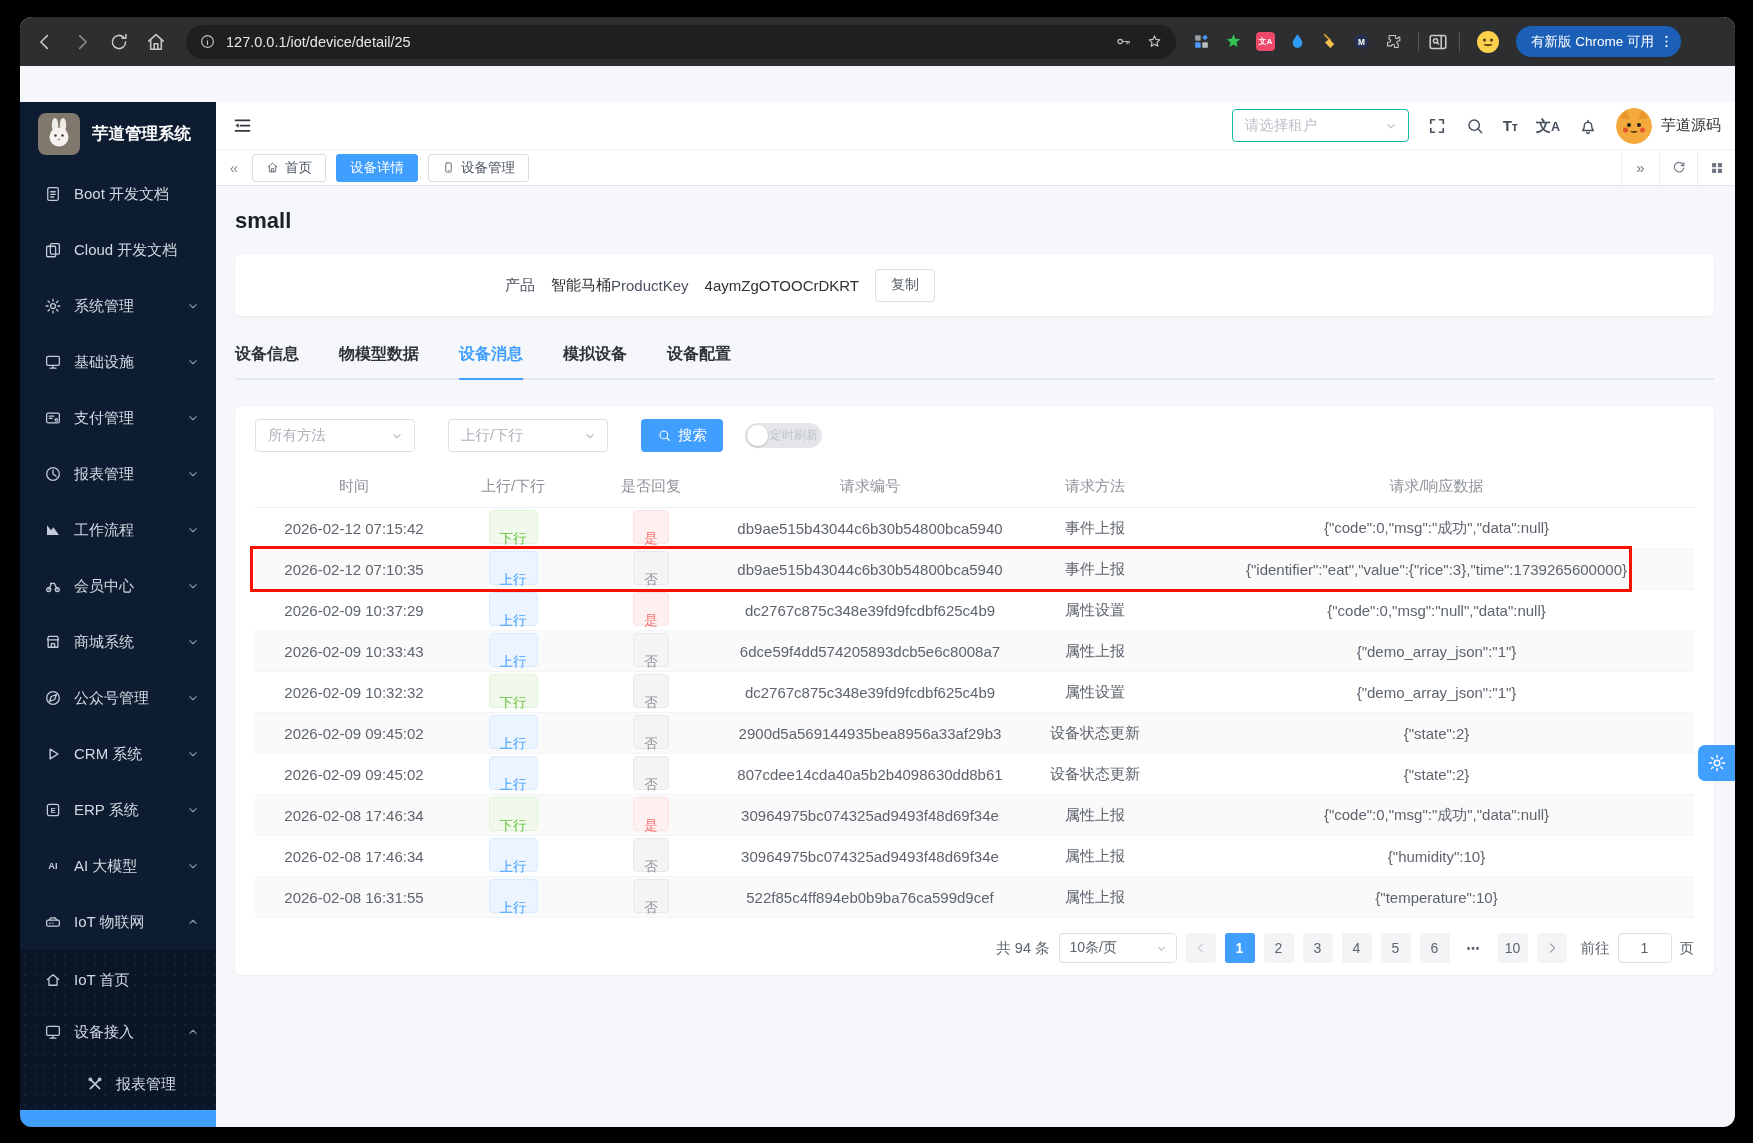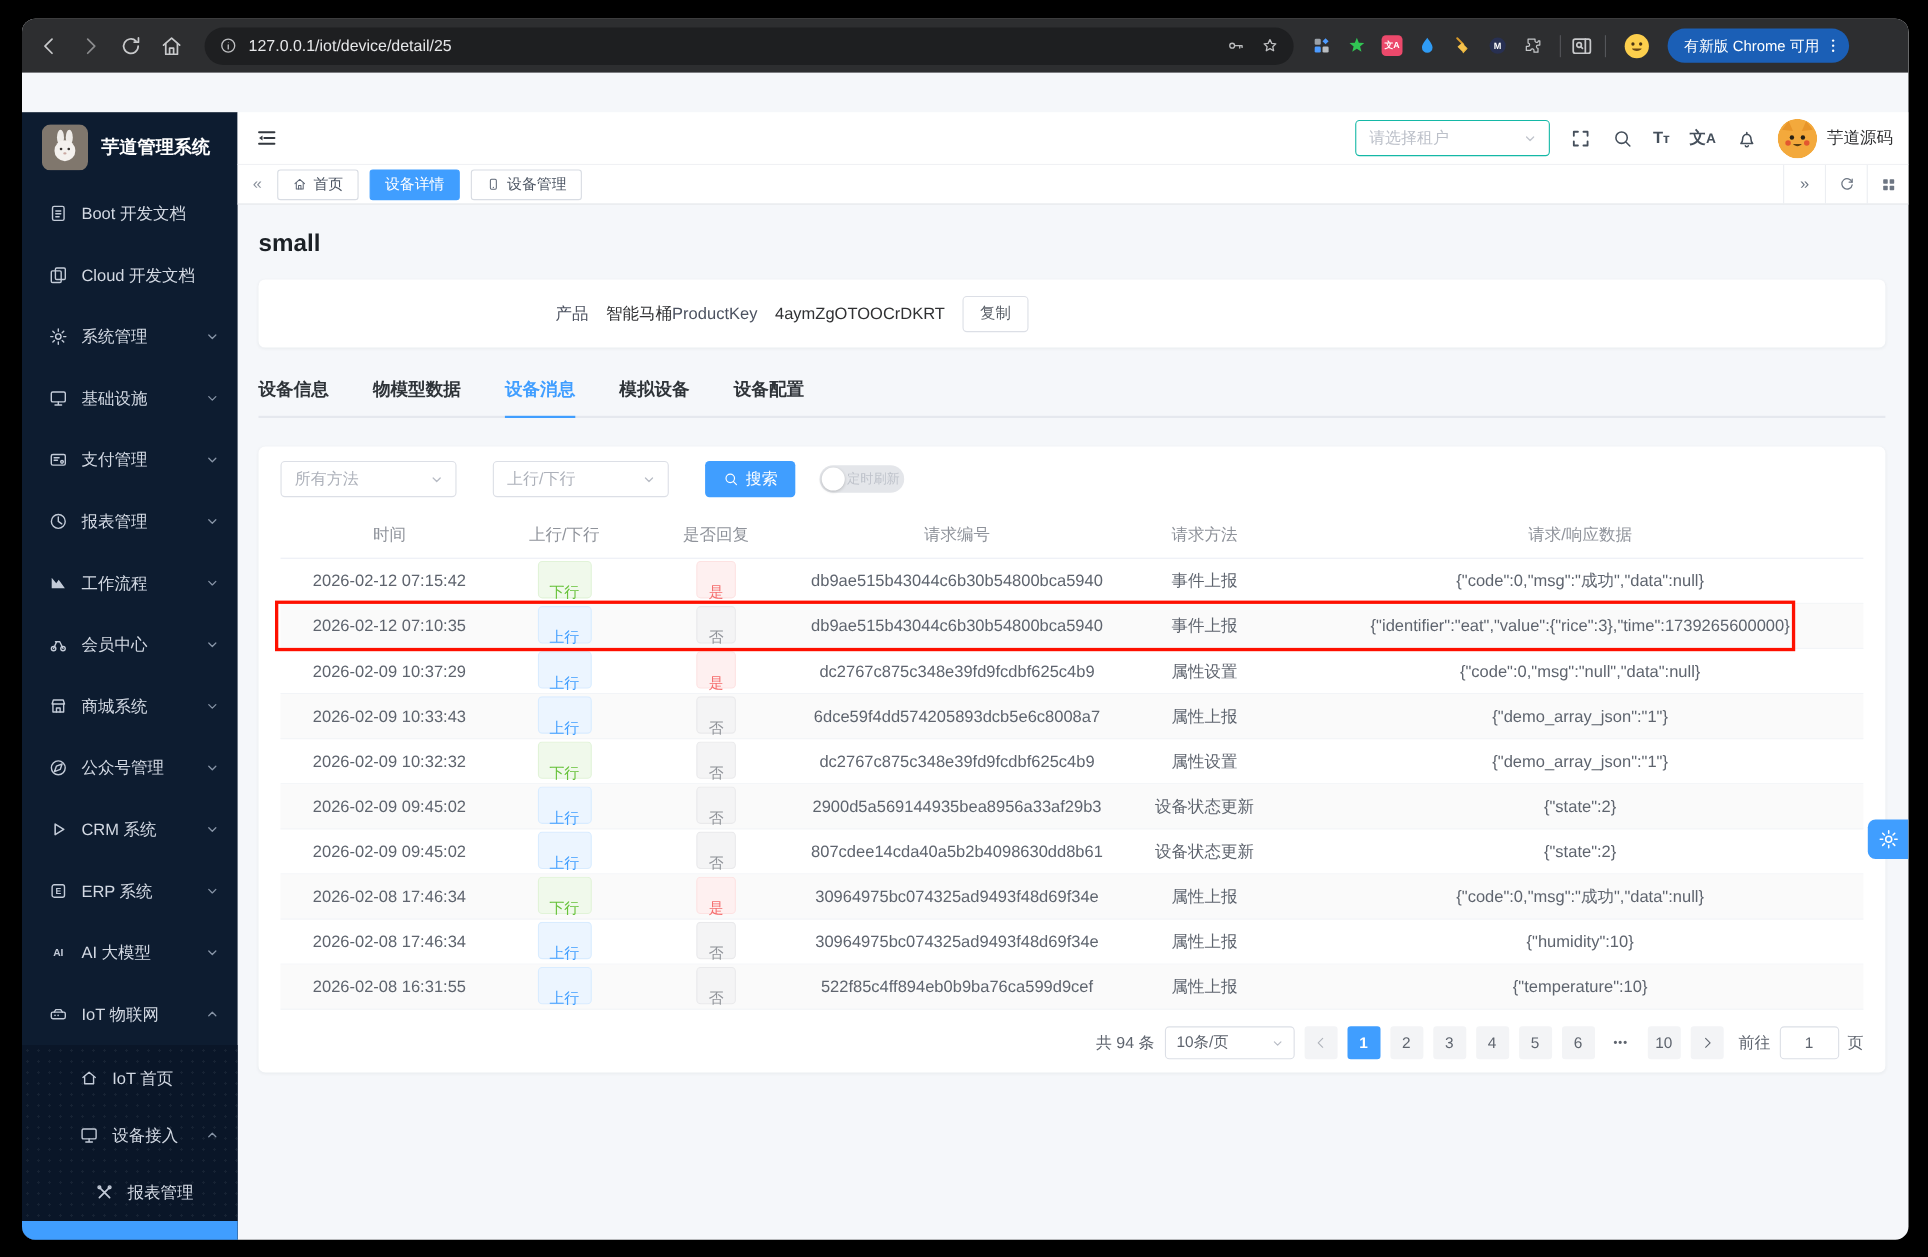--- a/index.html
+++ b/index.html
@@ -36,21 +36,21 @@
   .logo-img { width:42px; height:42px; border-radius:8px; overflow:hidden; flex:0 0 auto; }
   .logo-title { color:#fff; font-size:16.5px; font-weight:bold; margin-left:12px; white-space:nowrap; }
   .side-item { height:56px; display:flex; align-items:center; padding:0 16px 0 24px; font-size:15px;
     cursor:pointer; white-space:nowrap; }
   .si-ic { width:18px; height:18px; color:#c3cbd8; flex:0 0 auto; }
   .si-label { margin-left:12px; flex:1; }
   .si-chev { width:14px; height:14px; color:#8794a6; flex:0 0 auto; }
   .side-sub { flex:1; background-color:#0a1628;
     background-image:radial-gradient(rgba(255,255,255,.055) 1px, transparent 1.3px);
     background-size:10px 10px; padding-top:4px; }
-  .sub-item { height:52px; display:flex; align-items:center; padding:0 16px 0 52px; font-size:15px; cursor:pointer; }
+  .sub-item { height:52px; display:flex; align-items:center; padding:0 16px 0 24px; font-size:15px; cursor:pointer; }
   .sub-item.lvl2 { padding-left:66px; }
   .sub-item.active { background:#409eff; color:#fff; }
   .sub-item.active .si-ic { color:#fff; }
 
   .main { flex:1; display:flex; flex-direction:column; min-width:0; position:relative; }
   .hdr { height:48px; flex:0 0 48px; background:#fff; display:flex; align-items:center;
     padding:0 14px 0 16px; border-bottom:1px solid #f0f1f4; }
   .hamb { width:21px; height:21px; color:#33383f; }
   .hdr-right { margin-left:auto; display:flex; align-items:center; }
   .tenant-select { width:177px; height:33px; border:1px solid #14b8a6; border-radius:4px; background:#fff;

